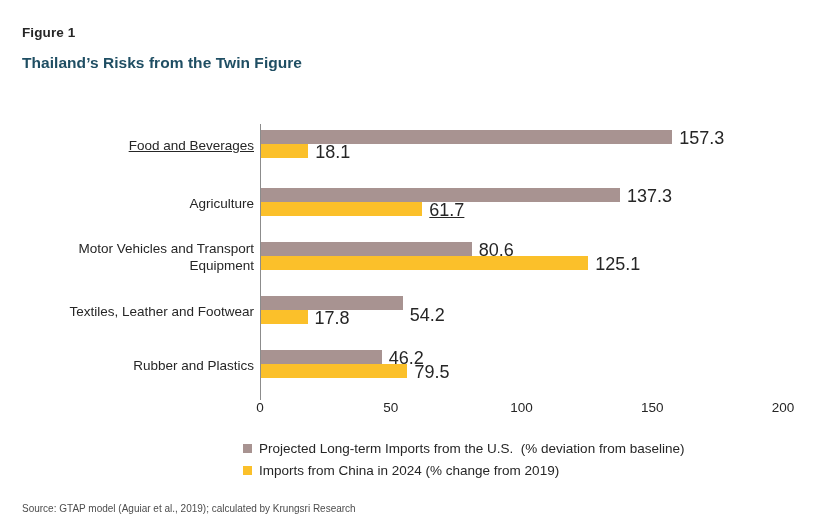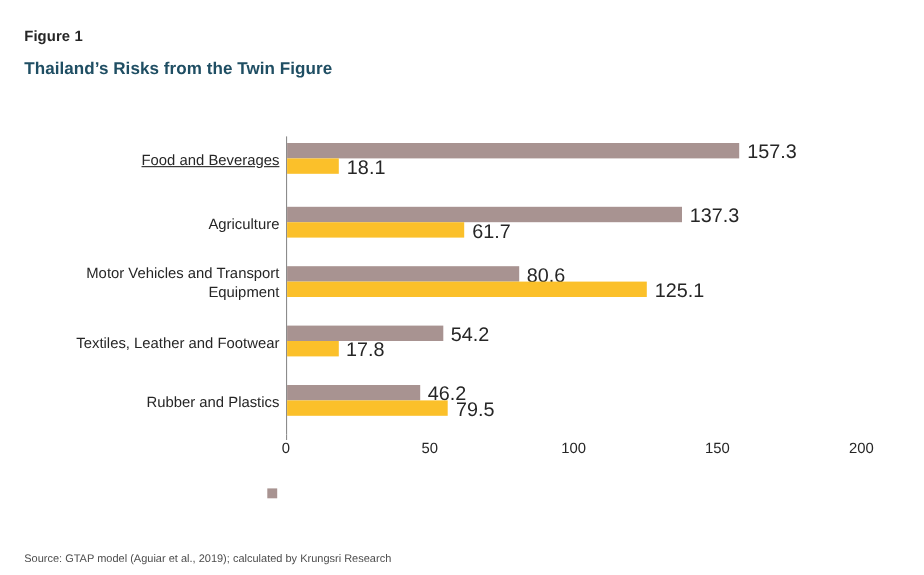--- a/index.html
+++ b/index.html
@@ -175,21 +175,21 @@
       </div>
       <div class="cat-row" style="top: 172px;">
         <div class="cat-label" style="top: 6.5px;">Agriculture</div>
         <div class="bars">
           <div class="bar series-us">
             <div class="fill" style="width: 359.039px; background: rgb(168, 147, 145);"></div>
             <span class="val" style="left: 366.039px;">137.3</span>
           </div>
           <div class="bar series-cn">
             <div class="fill" style="width: 161.345px; background: rgb(251, 192, 42);"></div>
-            <span class="val" style="left: 168.345px;">61.7</span>
+            <span class="val" style="left: 168.345px; text-decoration: underline;">61.7</span>
           </div>
         </div>
       </div>
       <div class="cat-row" style="top: 226px;">
         <div class="cat-label" style="top: -2px;">Motor Vehicles and Transport Equipment</div>
         <div class="bars">
           <div class="bar series-us">
             <div class="fill" style="width: 210.769px; background: rgb(168, 147, 145);"></div>
             <span class="val" style="left: 217.769px;">80.6</span>
           </div>
@@ -197,21 +197,21 @@
             <div class="fill" style="width: 327.137px; background: rgb(251, 192, 42);"></div>
             <span class="val" style="left: 334.137px;">125.1</span>
           </div>
         </div>
       </div>
       <div class="cat-row" style="top: 280px;">
         <div class="cat-label" style="top: 6.5px;">Textiles, Leather and Footwear</div>
         <div class="bars">
           <div class="bar series-us">
             <div class="fill" style="width: 141.733px; background: rgb(168, 147, 145);"></div>
-            <span class="val" style="left: 148.733px;">54.2</span>
+            <span class="val" style="left: 148.733px; margin-top: 11px;">54.2</span>
           </div>
           <div class="bar series-cn">
             <div class="fill" style="width: 46.547px; background: rgb(251, 192, 42);"></div>
             <span class="val" style="left: 53.547px;">17.8</span>
           </div>
         </div>
       </div>
       <div class="cat-row" style="top: 334px;">
         <div class="cat-label" style="top: 6.5px;">Rubber and Plastics</div>
         <div class="bars">
@@ -231,17 +231,22 @@
       <span class="xt" style="left: 260px;">0</span>
       <span class="xt" style="left: 390.75px;">50</span>
       <span class="xt" style="left: 521.5px;">100</span>
       <span class="xt" style="left: 652.25px;">150</span>
       <span class="xt" style="left: 783px;">200</span>
     </div>
 
   <div id="legend">
       <div class="legend-item">
         <span class="legend-swatch" style="background: rgb(168, 147, 145);"></span>
+        <span class="legend-text">Projected Long-term Imports from the U.S.  (% deviation from baseline)</span>
+      </div>
+      <div class="legend-item">
+        <span class="legend-swatch" style="background: rgb(251, 192, 42);"></span>
+        <span class="legend-text">Imports from China in 2024 (% change from 2019)</span>
       </div>
     </div>
 
   <div id="source-note">Source: GTAP model (Aguiar et al., 2019); calculated by Krungsri Research</div>
 </div>
 
 </body></html>

